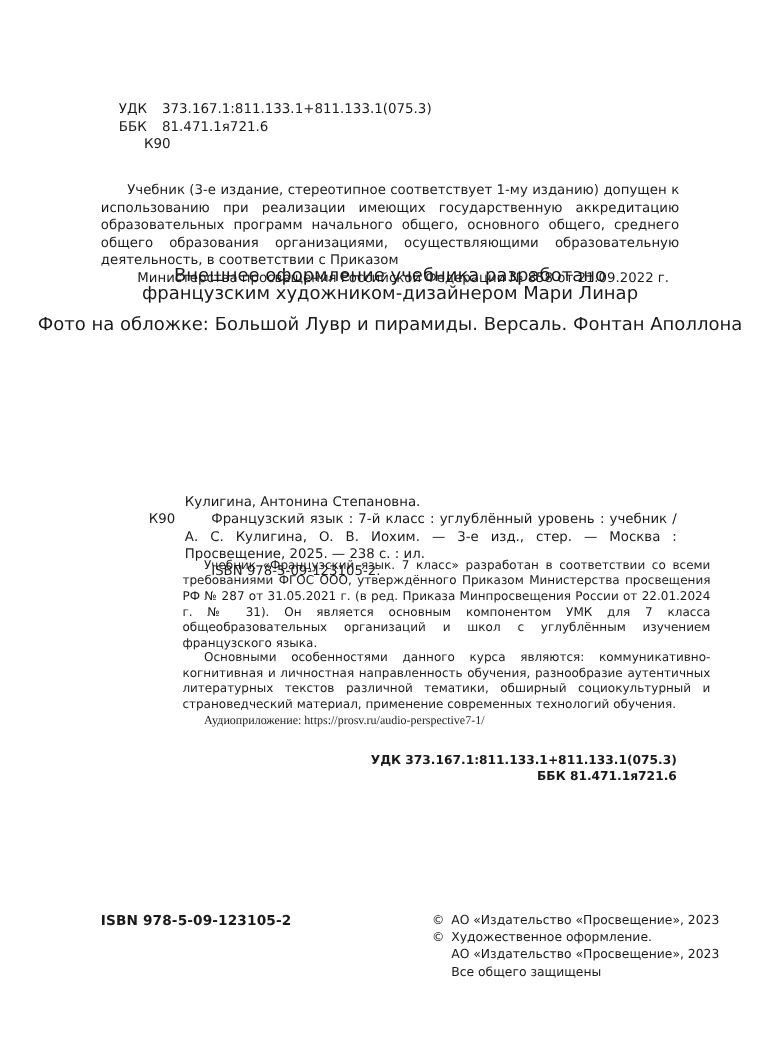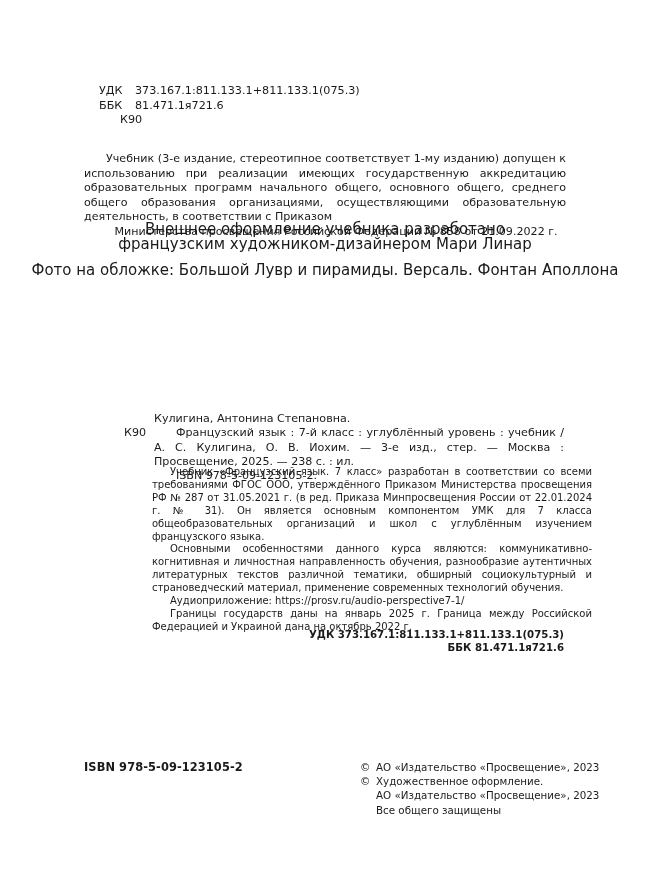--- a/index.html
+++ b/index.html
@@ -124,20 +124,21 @@
     text-align: justify;
     text-justify: inter-word;
     margin-left: 28px;
   }
   .annotation p {
     margin: 0;
     text-indent: 18px;
   }
   .annotation p.flush {
     text-align: left;
+    font-family: Liberation Serif, serif;
   }
 
   .codes-bottom {
     position: absolute;
     left: 124px;
     top: 628px;
     width: 440px;
     text-align: right;
     font-weight: bold;
     font-size: 10.2px;
@@ -205,21 +206,20 @@
       <span class="shelf">К90</span>
       <span class="indent"></span><span>Французский язык : 7-й класс : углублённый уровень : учебник / А. С. Кулигина, О. В. Иохим. — 3-е изд., стер. — Москва : Просвещение, 2025. — 238 с. : ил.</span>
     </span>
     <span class="isbn">ISBN 978-5-09-123105-2.</span>
   </div>
 
   <div class="annotation">
     <p>Учебник «Французский язык. 7 класс» разработан в соответствии со всеми требованиями ФГОС ООО, утверждённого Приказом Министерства просвещения РФ № 287 от 31.05.2021 г. (в ред. Приказа Минпросвещения России от 22.01.2024 г. № 31). Он является основным компонентом УМК для 7 класса общеобразовательных организаций и школ с углублённым изучением французского языка.</p>
     <p>Основными особенностями данного курса являются: коммуникативно-когнитивная и личностная направленность обучения, разнообразие аутентичных литературных текстов различной тематики, обширный социокультурный и страноведческий материал, применение современных технологий обучения.</p>
     <p class="flush">Аудиоприложение: https://prosv.ru/audio-perspective7-1/</p>
-    <p>Границы государств даны на январь 2025 г. Граница между Российской Федерацией и Украиной дана на октябрь 2022 г.</p>
   </div>
 
   <div class="codes-bottom">
     <span>УДК 373.167.1:811.133.1+811.133.1(075.3)</span>
     <span>ББК 81.471.1я721.6</span>
   </div>
 
   <div class="footer-isbn">ISBN 978-5-09-123105-2</div>
 
   <div class="footer-copy">

